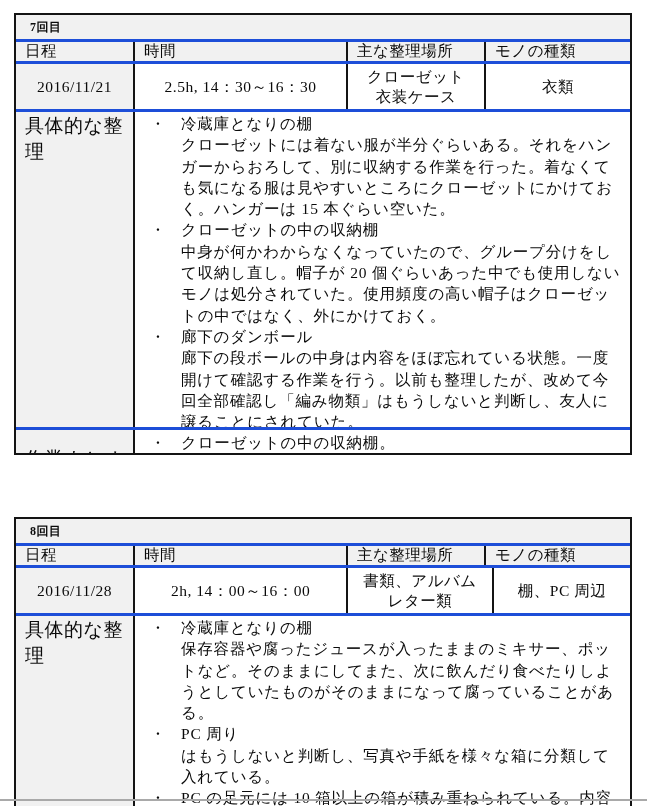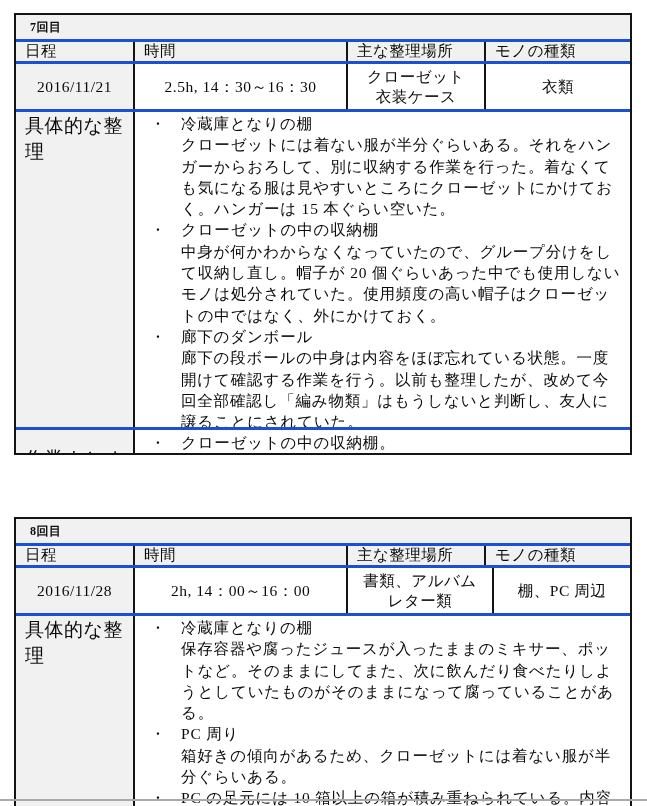--- a/index.html
+++ b/index.html
@@ -171,21 +171,21 @@
     <div class="cell rest">
       <div class="list">
           <div class="li">
             <span class="bullet">・</span>
             <div class="li-head">冷蔵庫となりの棚</div>
             <div class="li-body">保存容器や腐ったジュースが入ったままのミキサー、ポットなど。そのままにしてまた、次に飲んだり食べたりしようとしていたものがそのままになって腐っていることがある。</div>
           </div>
           <div class="li">
             <span class="bullet">・</span>
             <div class="li-head">PC 周り</div>
-            <div class="li-body">箱好きの傾向があるため、クローゼットには着ない服が半分ぐらいある。</div>
+            <div class="li-body">はもうしないと判断し、写真や手紙を様々な箱に分類して入れている。</div>
           </div>
           <div class="li">
             <span class="bullet">・</span>
             <div class="li-body">PC の足元には 10 箱以上の箱が積み重ねられている。内容</div>
           </div>
         </div>
     </div>
   </div>
 </div>
 

